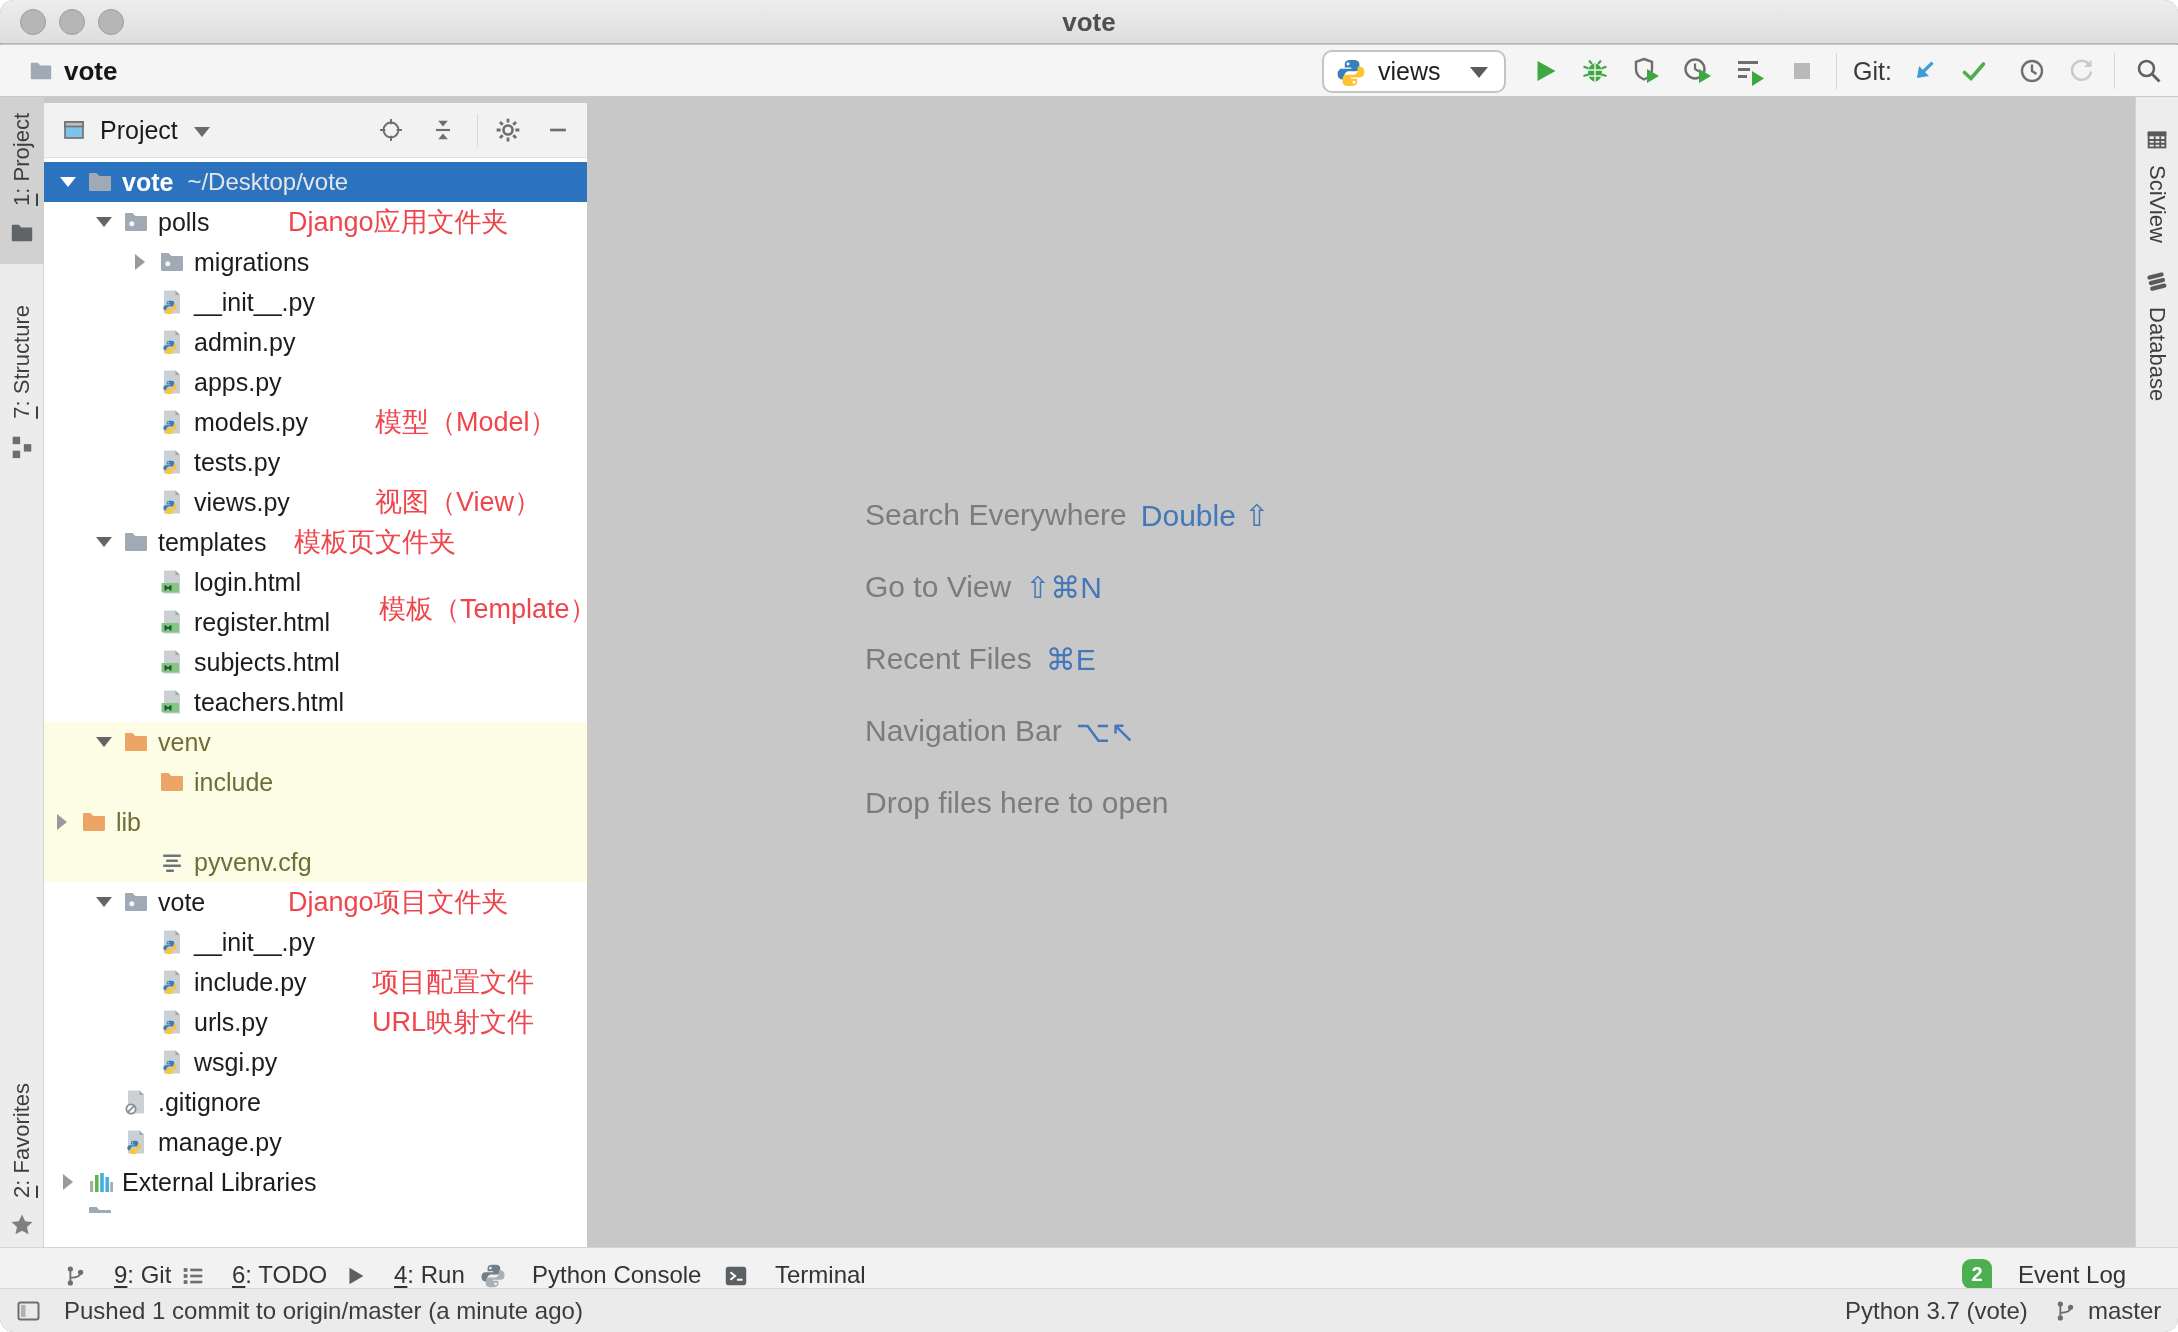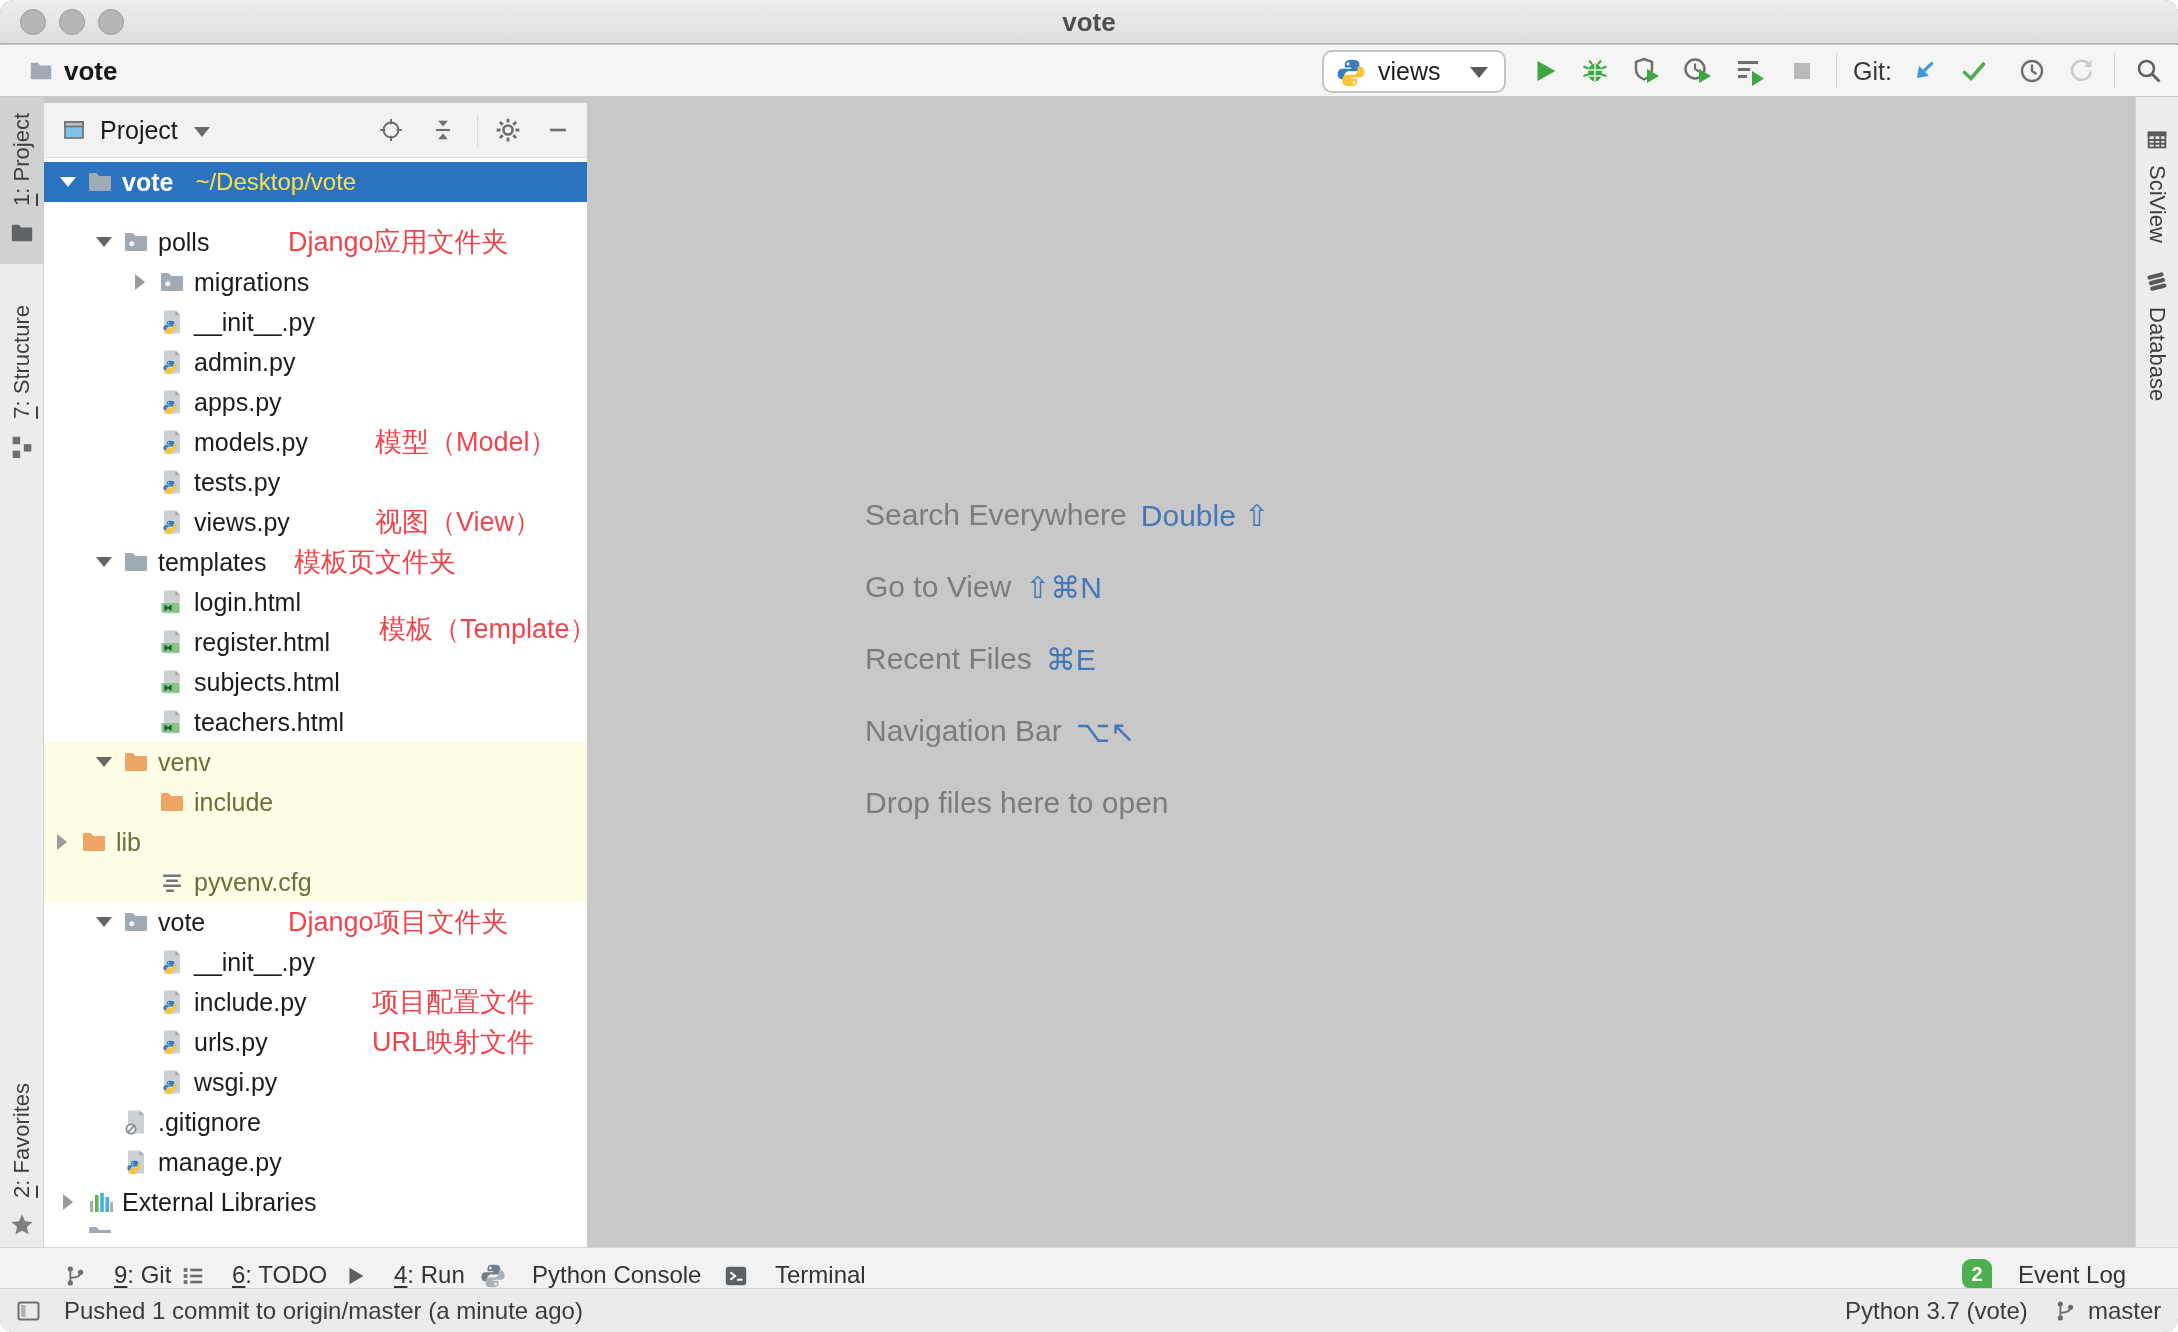--- a/index.html
+++ b/index.html
@@ -51,21 +51,21 @@
   .trow.partial{height:11px;overflow:hidden;align-items:flex-start;}
   .arr{width:36px;flex:none;display:flex;justify-content:center;align-items:center;}
   .arr.down::before{content:"";border-left:8px solid transparent;border-right:8px solid transparent;border-top:10px solid #646464;}
   .arr.right::before{content:"";border-top:8px solid transparent;border-bottom:8px solid transparent;border-left:10px solid #9A9A9A;}
   .sel .arr.down::before{border-top-color:#FFFFFF;}
   .ticon{width:28px;height:28px;flex:none;margin-right:8px;}
   .ticon svg{width:28px;height:28px;display:block;}
   .tlabel{font-size:25px;color:#1C1C1C;}
   .sel .tlabel{color:#FFFFFF;font-weight:bold;}
   .venvrow .tlabel{color:#6E6E38;}
-  .tpath{font-size:24px;color:#fde047;margin-left:22px;}
+  .tpath{font-size:24px;color:#e5e5e5;margin-left:14px;}
   .annot{position:absolute;font-size:27px;color:#EF454C;white-space:nowrap;}
 
   
   .editor{position:absolute;left:587px;top:97px;width:1548px;height:1150px;background:#C8C8C8;}
   .sc-wrap{position:absolute;left:278px;top:382px;}
   .sc-line{height:72px;display:flex;align-items:center;font-size:30px;color:#7C7C7C;}
   .sc-keys{color:#4478B8;margin-left:14px;}
 
   
   .bottombar{position:absolute;left:0;top:1247px;right:0;height:41px;background:#F2F2F2;border-top:1px solid #D5D5D5;}
@@ -241,21 +241,21 @@
         <div class="trow sel" style="padding-left: 6px;">
           <span class="arr down"></span>
           <span class="ticon">
             <svg viewBox="0 0 28 28">
               <path d="M3 6.2C3 5.5 3.5 5 4.2 5h6.4l2.7 3.1h10.5c.7 0 1.2.5 1.2 1.2v12.5c0 .7-.5 1.2-1.2 1.2H4.2C3.5 23 3 22.5 3 21.8z" fill="#9FAAB5"></path>
             </svg>
           </span>
           <span class="tlabel b">vote</span>
           <span class="tpath">~/Desktop/vote</span>
         </div>
-        <div class="trow" style="padding-left: 42px; margin-top: 20px;">
+        <div class="trow" style="padding-left: 42px;">
           <span class="arr down"></span>
           <span class="ticon">
             <svg viewBox="0 0 28 28">
               <path d="M3 6.2C3 5.5 3.5 5 4.2 5h6.4l2.7 3.1h10.5c.7 0 1.2.5 1.2 1.2v12.5c0 .7-.5 1.2-1.2 1.2H4.2C3.5 23 3 22.5 3 21.8z" fill="#9FAAB5"></path>
               <circle cx="9.8" cy="15.8" r="2.5" fill="#F4F7F9"></circle>
             </svg>
           </span>
           <span class="tlabel">polls</span>
           <span class="annot" style="left: 244px;">Django应用文件夹</span>
         </div>

